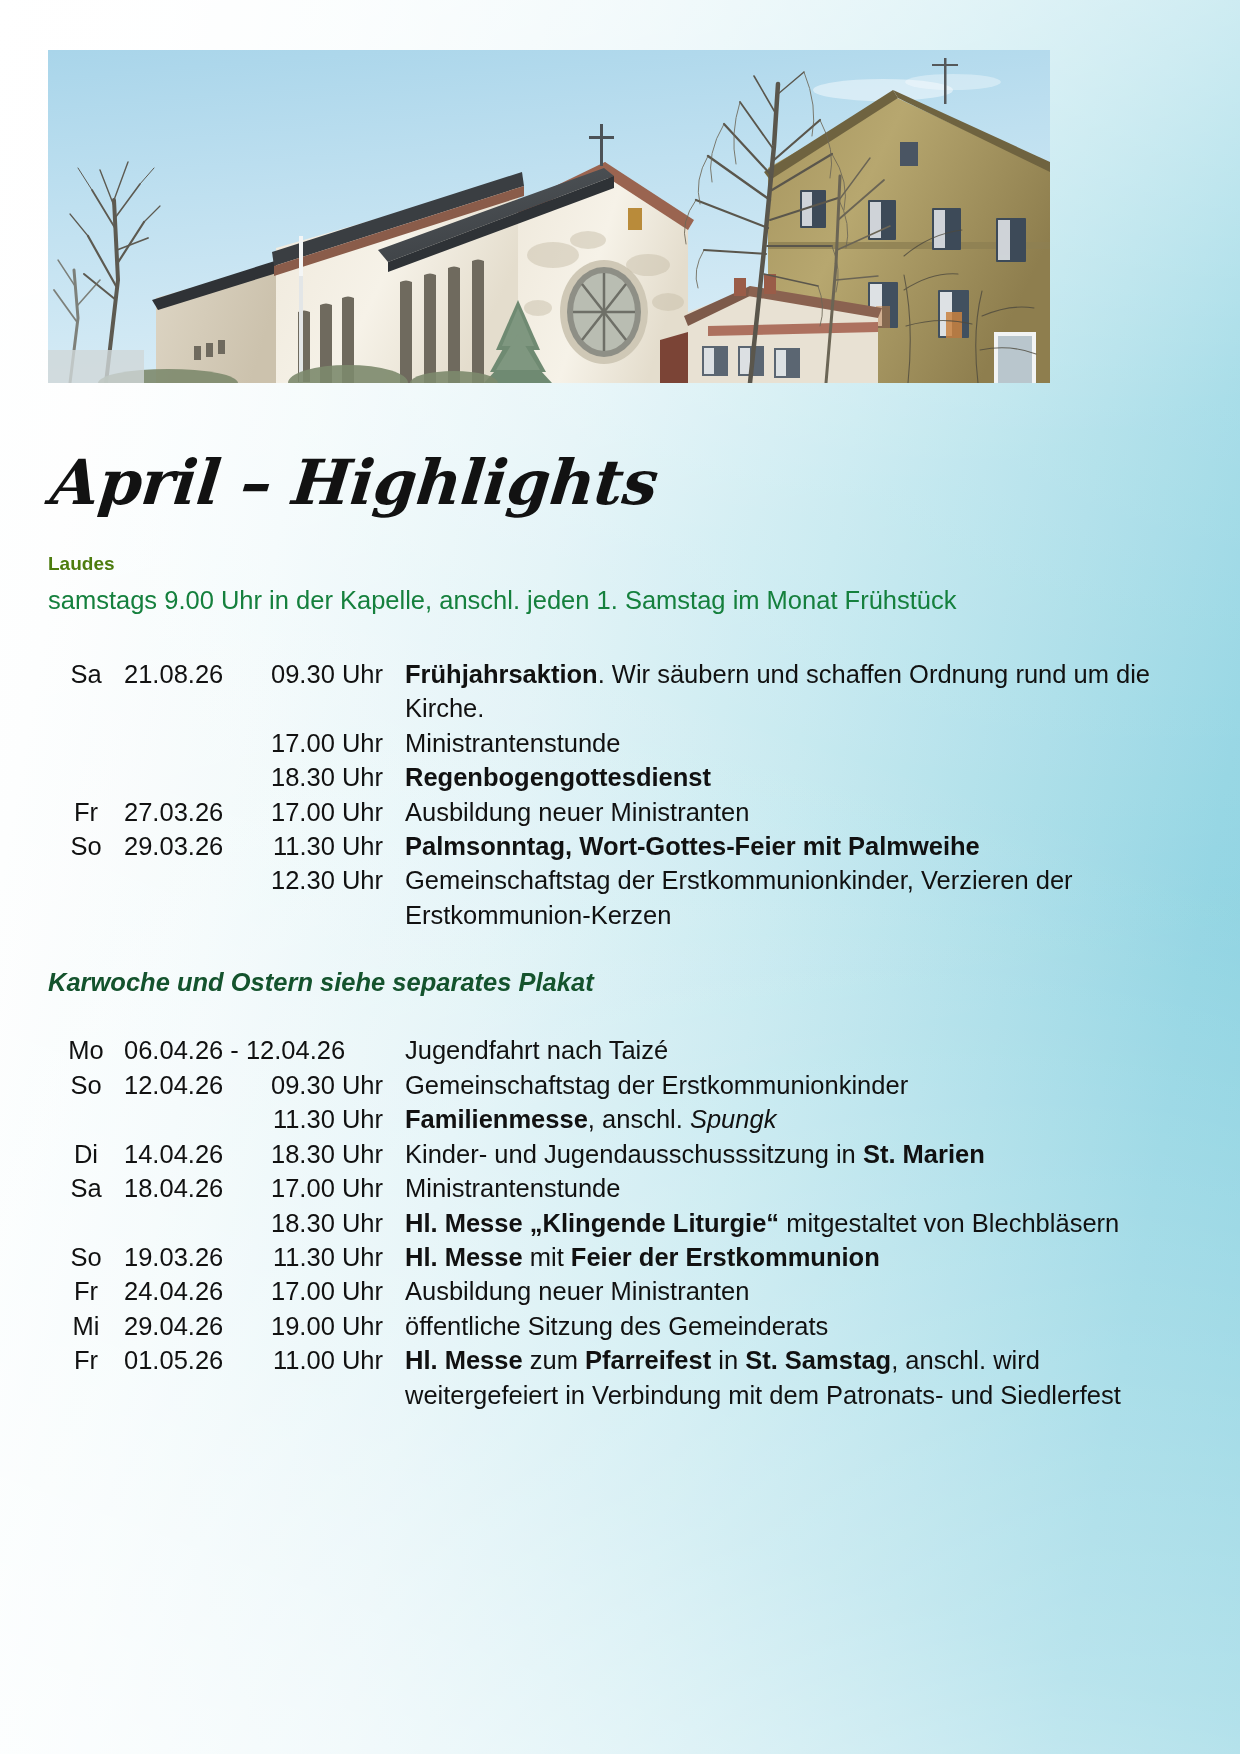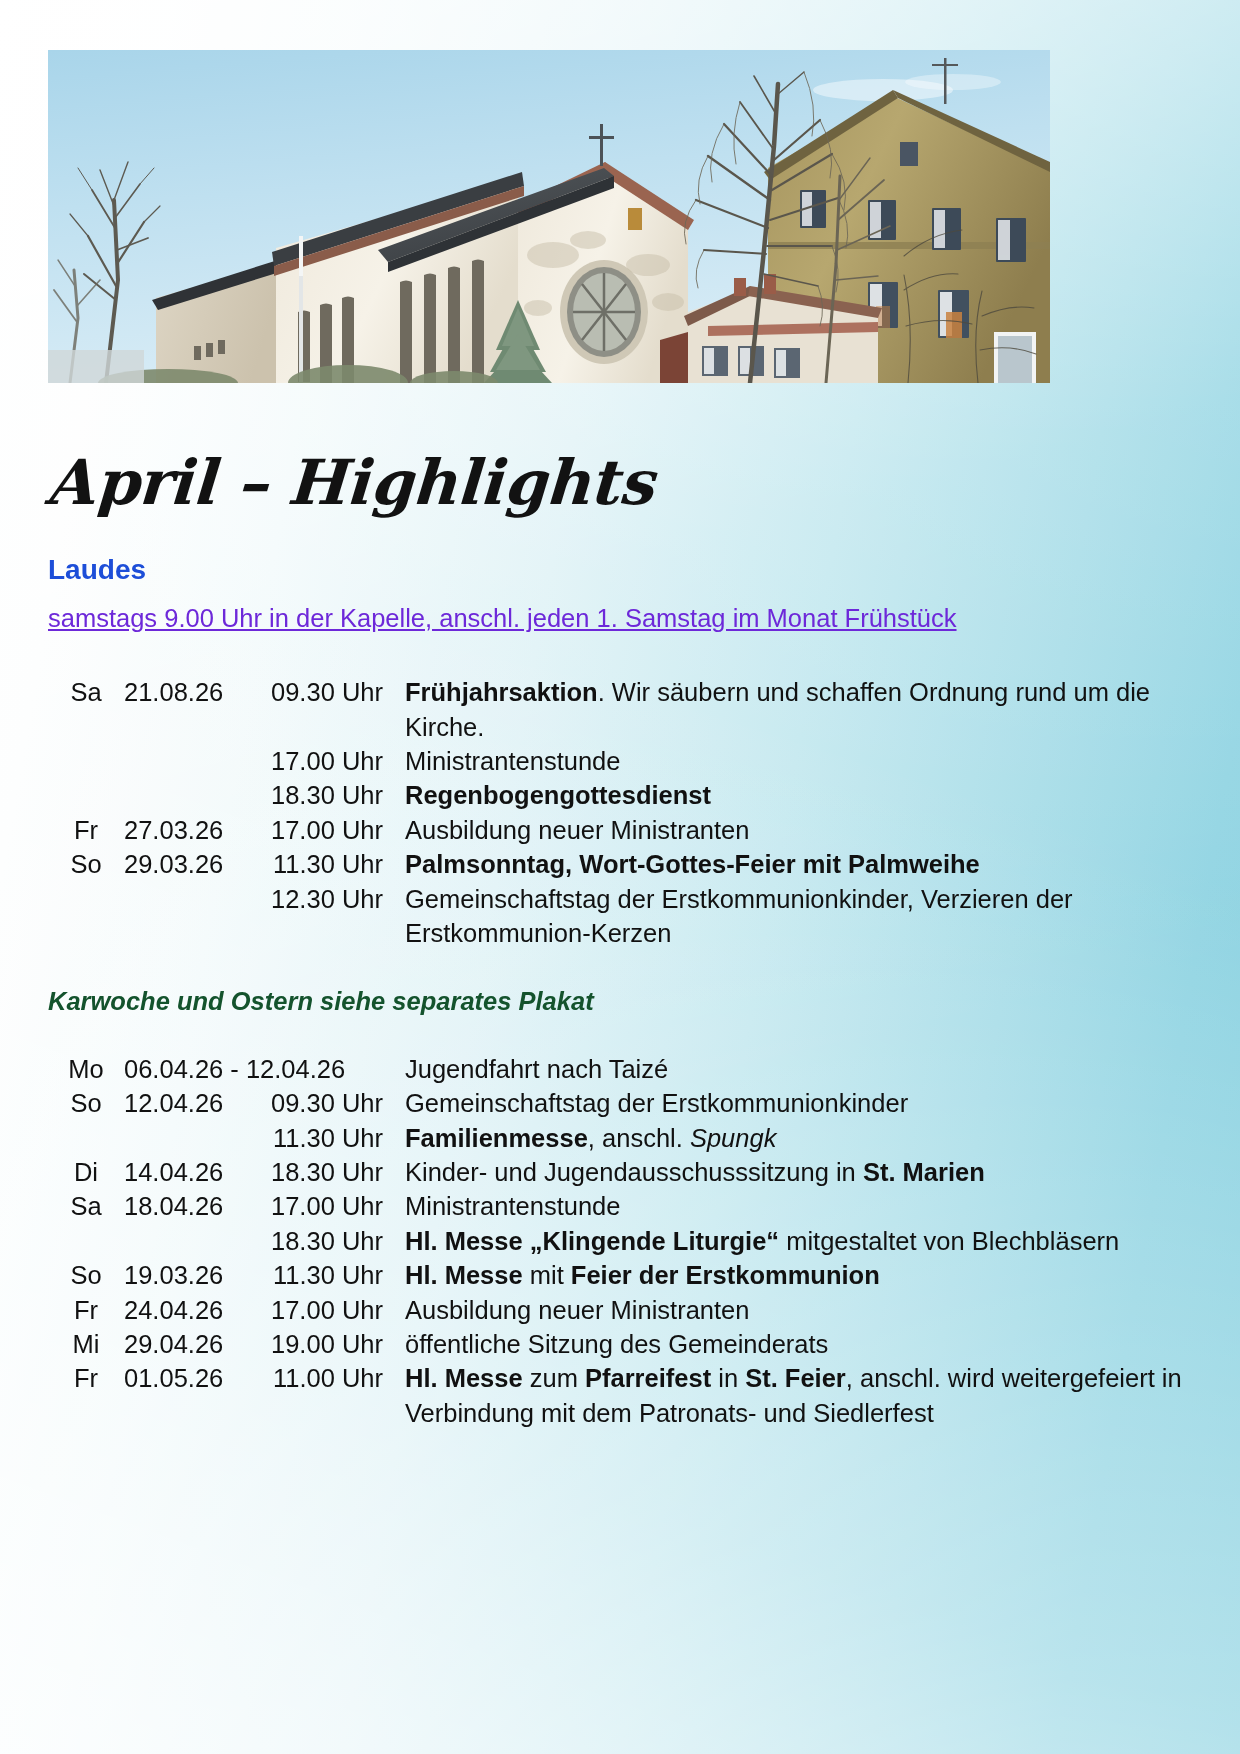--- a/index.html
+++ b/index.html
@@ -53,32 +53,31 @@
     line-height: 1.0;
     color: #121212;
     letter-spacing: -0.5px;
     margin: 0 0 38px 0;
     transform: skewX(-6deg);
     transform-origin: left bottom;
     white-space: nowrap;
   }
 
   .laudes-head {
-    font-size: 28px;
+    font-size: 19px;
     font-weight: 700;
-    color: #1d4ed8;
+    color: #4d7c0f;
     line-height: 1.25;
-    margin-bottom: 15px;
+    margin-bottom: 8px;
   }
   .laudes-sub {
     font-size: 25.5px;
     font-weight: 400;
-    color: #6d28d9;
+    color: #15803d;
     line-height: 1.3;
-    text-decoration: underline;
   }
 
   .section-gap { height: 40px; }
   .section-gap-sm { height: 34px; }
 
   .sched { width: 100%; }
   .row {
     display: flex;
     align-items: flex-start;
     font-size: 25.5px;
@@ -467,18 +466,18 @@
         <div class="row">
           <div class="c-day">Mi</div>
           <div class="c-date">29.04.26</div>
           <div class="c-time">19.00 Uhr</div>
           <div class="c-desc"><span>öffentliche Sitzung des Gemeinderats</span></div>
         </div>
         <div class="row">
           <div class="c-day">Fr</div>
           <div class="c-date">01.05.26</div>
           <div class="c-time">11.00 Uhr</div>
-          <div class="c-desc"><span class="b">Hl. Messe</span><span> zum </span><span class="b">Pfarreifest</span><span> in </span><span class="b">St. Feier</span><span>, anschl. wird weitergefeiert in Verbindung mit dem Patronats- und Siedlerfest</span></div>
+          <div class="c-desc"><span class="b">Hl. Messe</span><span> zum </span><span class="b">Pfarreifest</span><span> in </span><span class="b">St. Samstag</span><span>, anschl. wird weitergefeiert in Verbindung mit dem Patronats- und Siedlerfest</span></div>
         </div>
       </div>
 
   </div>
 </div>
 
 </body></html>

